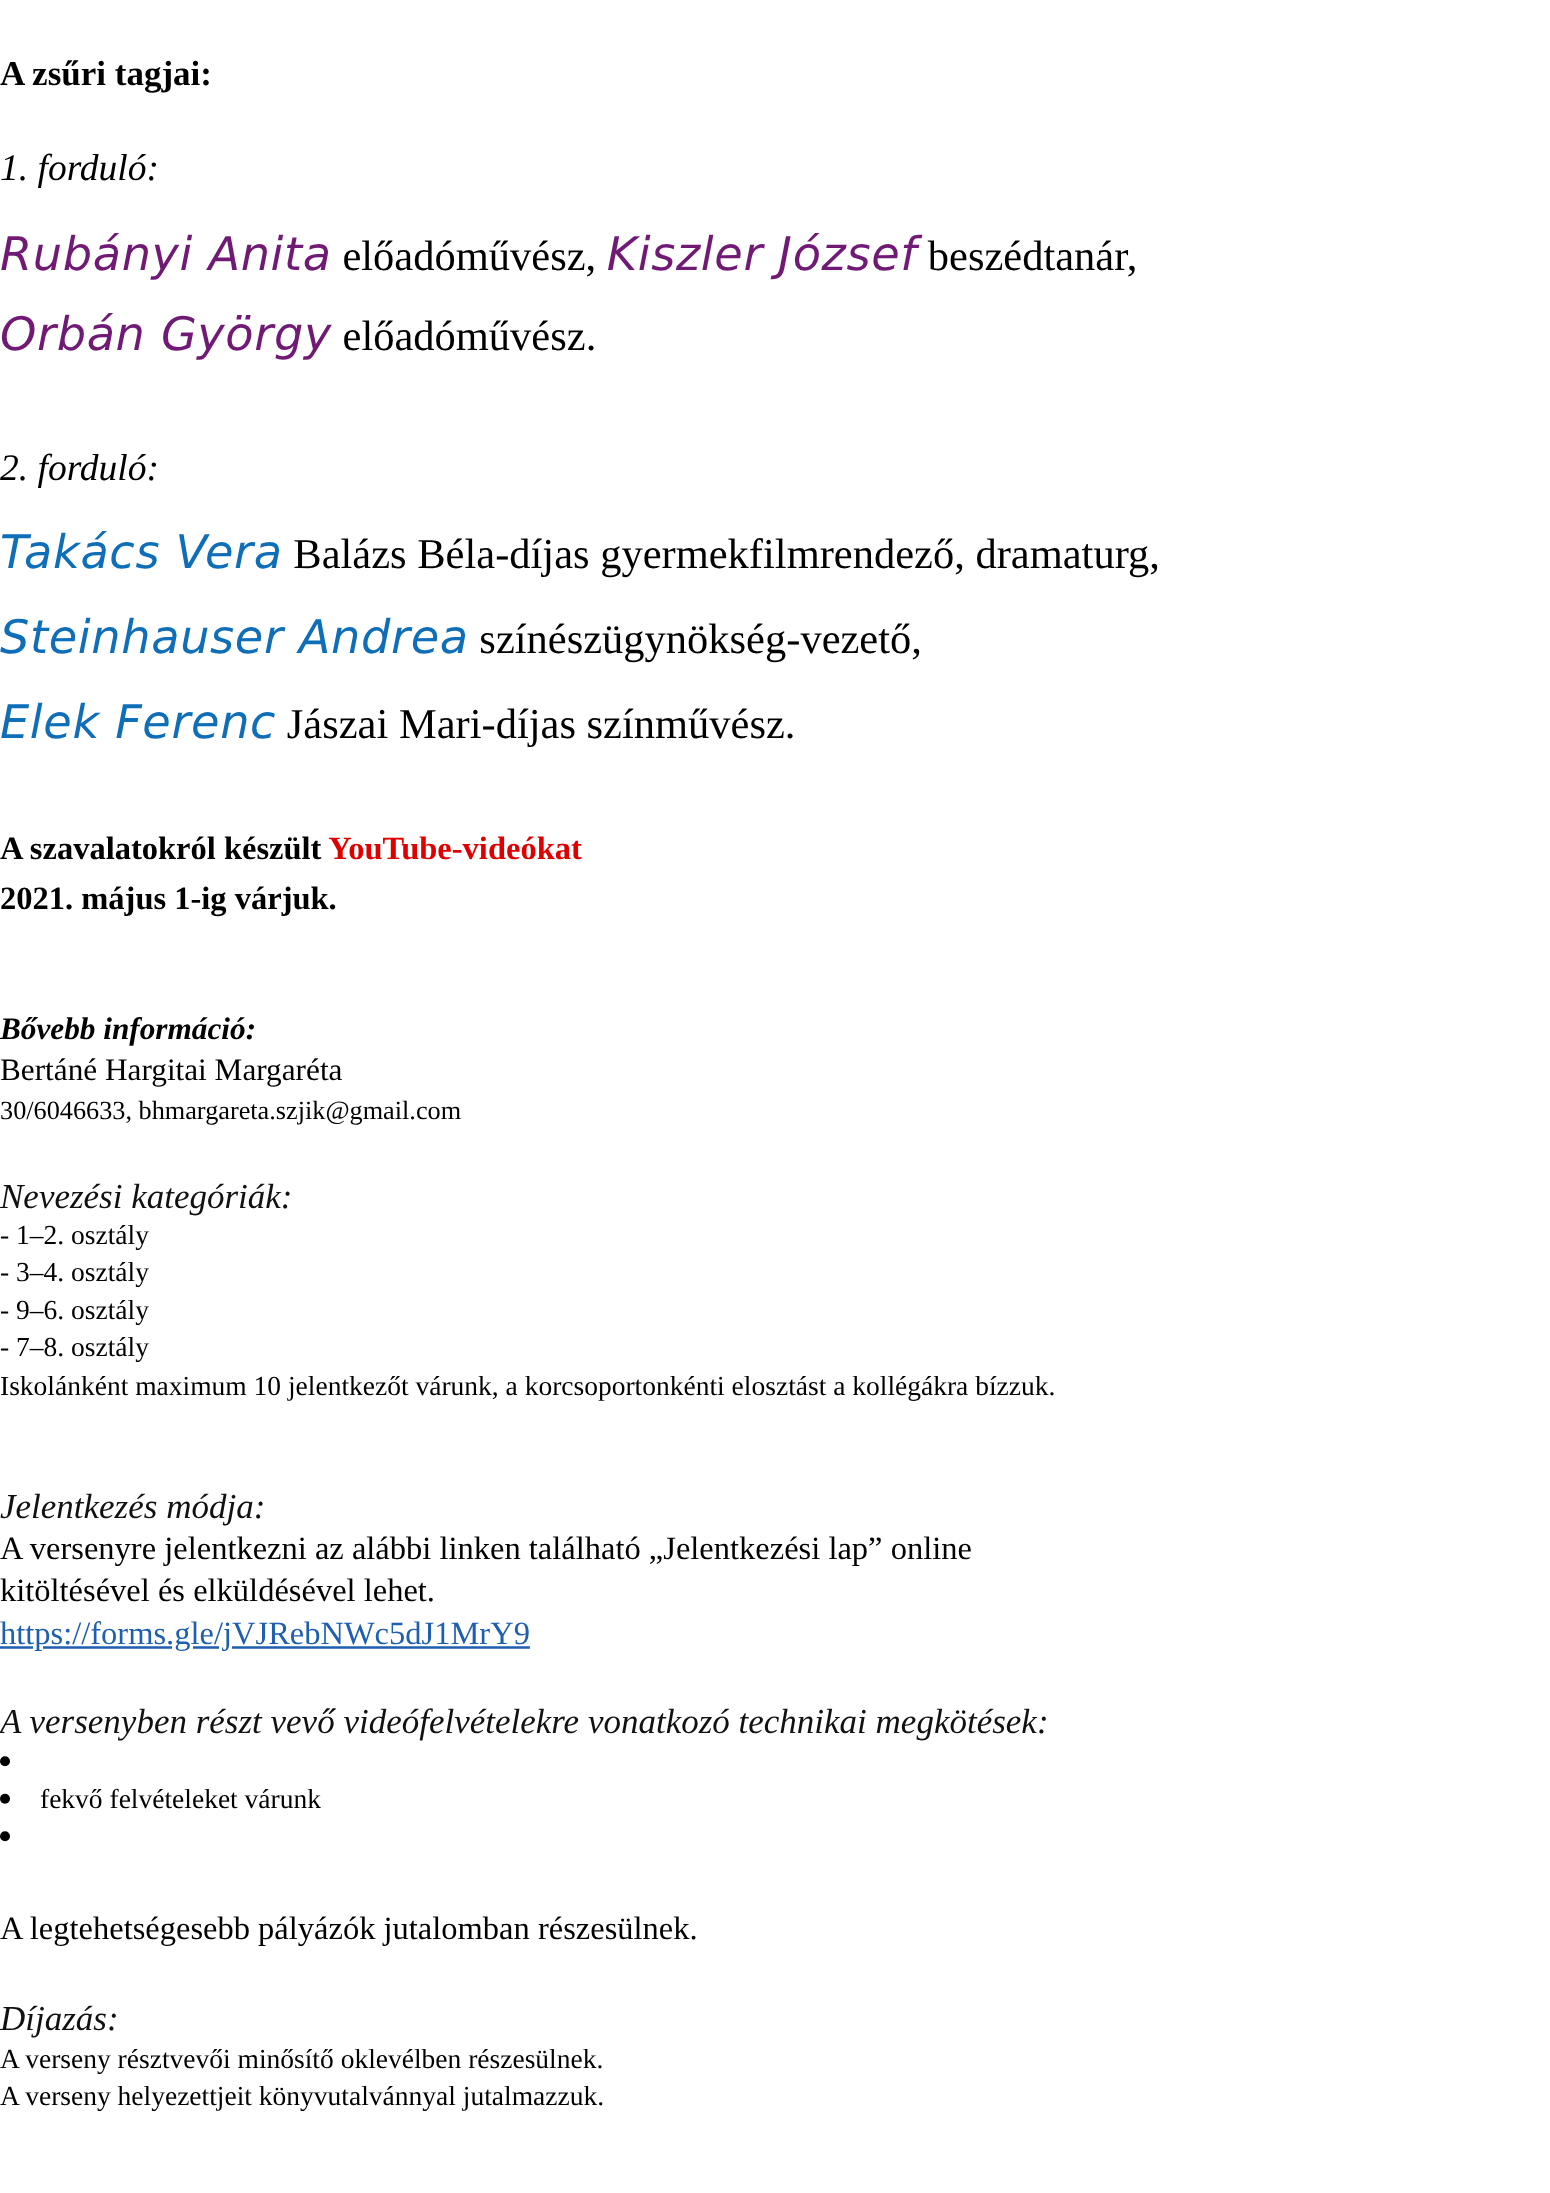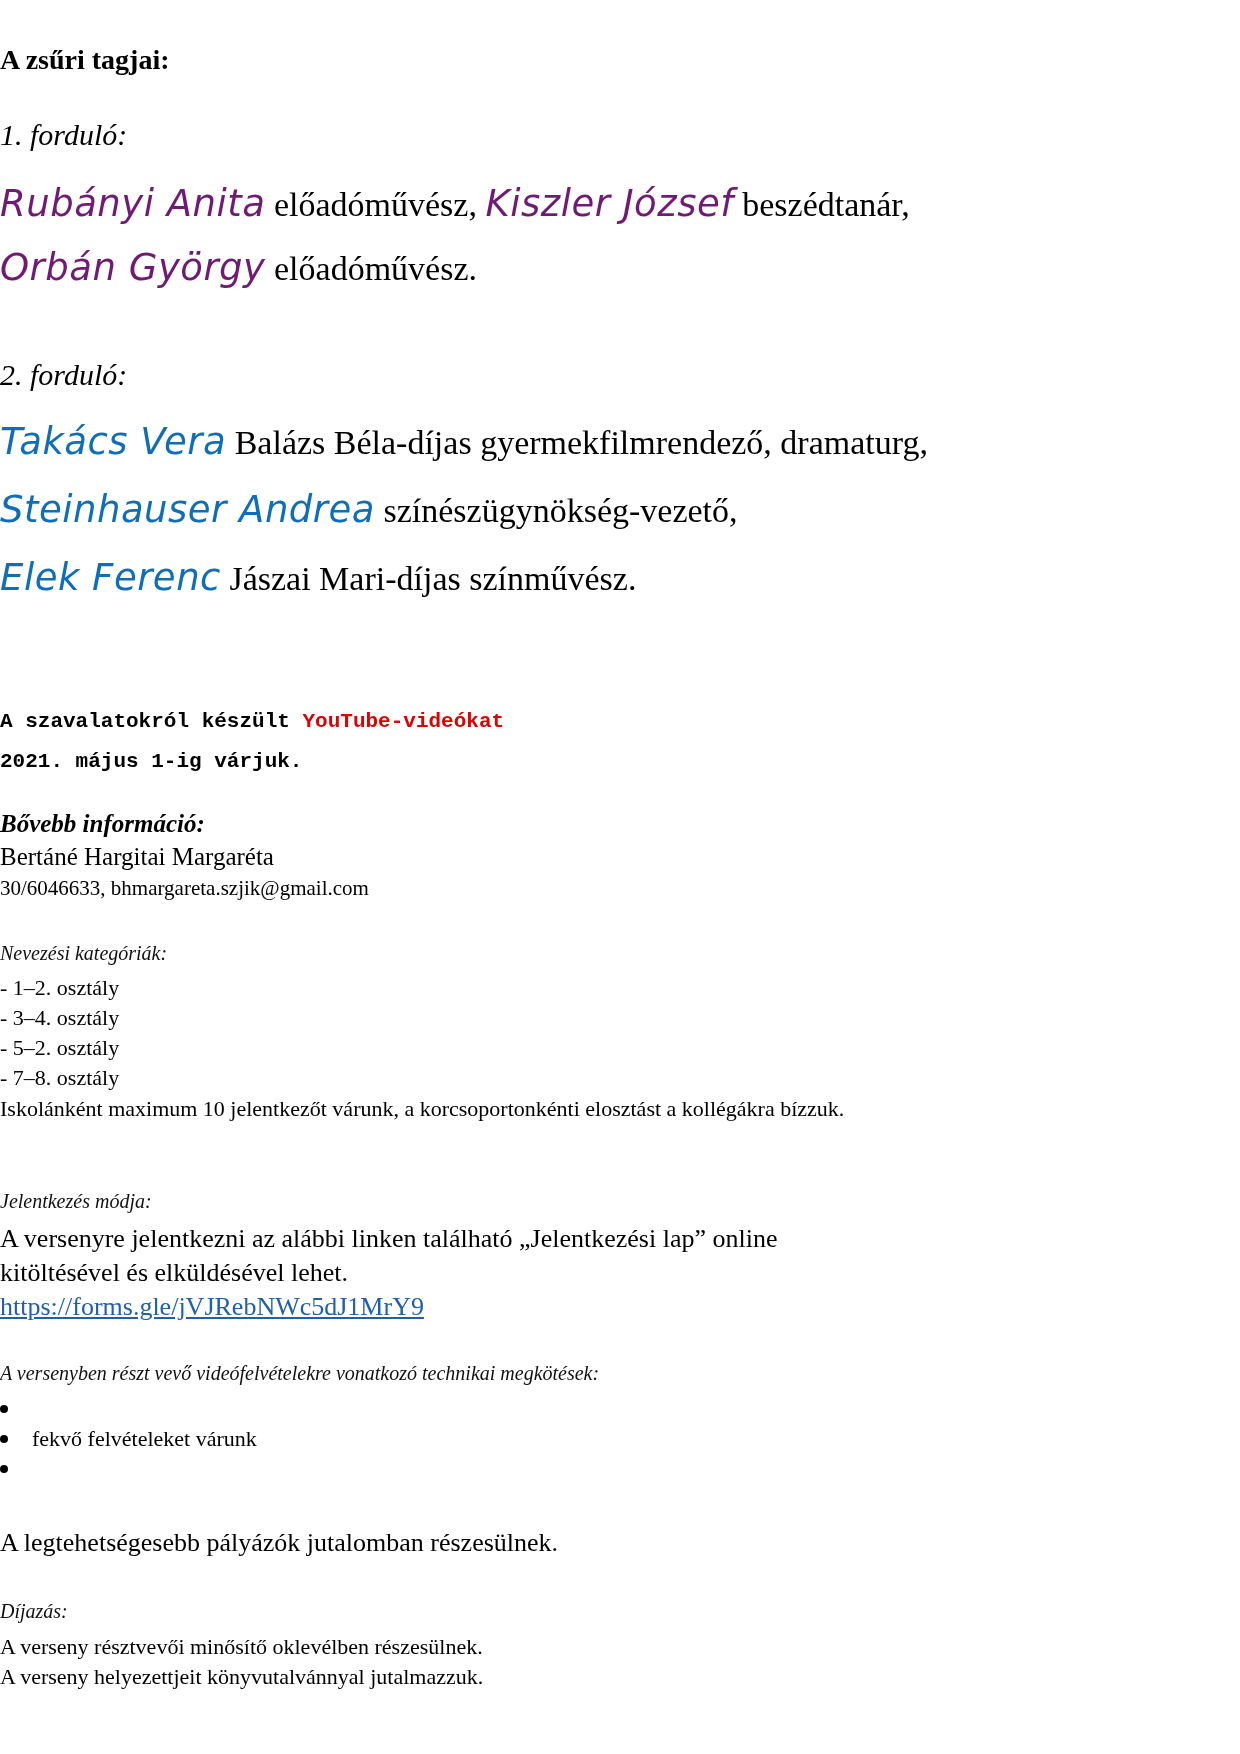--- a/index.html
+++ b/index.html
@@ -13,26 +13,26 @@
     }
     .title { top: 44px; font-size: 28px; font-weight: bold; font-family: "Liberation Serif", serif; }
     .round { font-size: 30px; font-style: italic; font-family: "Liberation Serif", serif; }
     .jury { font-size: 34px; font-family: "Liberation Serif", serif; }
     .name {
       font-family: "DejaVu Sans", sans-serif; font-style: italic; font-size: 37px;
       letter-spacing: 0.5px;
     }
     .orange { color: #701a75; }
     .blue { color: #0F6EB8; }
-    .big-bold { font-size: 21px; font-weight: bold; font-family: Liberation Mono, monospace; margin-top: 46px; }
+    .big-bold { font-size: 26px; font-weight: bold; font-family: Liberation Serif, serif; }
     .red { color: #E00000; }
     .info-h { font-size: 25px; font-style: italic; font-weight: bold; font-family: "Liberation Serif", serif; }
     .info-name { font-size: 25px; font-family: "Liberation Serif", serif; }
     .info-contact { font-size: 21px; font-family: "Liberation Serif", serif; }
-    .section-h { font-size: 20px; font-style: italic; font-family: "Liberation Serif", serif; color: #111; }
+    .section-h { font-size: 28px; font-style: italic; font-family: "Liberation Serif", serif; color: #111; }
     .small { font-size: 22px; font-family: "Liberation Serif", serif; }
     .medium { font-size: 26px; font-family: "Liberation Serif", serif; }
     .link { color: #1F5FAF; text-decoration: underline; font-size: 26px; font-family: "Liberation Serif", serif; cursor: pointer; }
     .bullet-line .dot {
       display: inline-block; width: 8px; height: 8px; border-radius: 50%;
       background: #000; margin-right: 24px; vertical-align: middle; position: relative; top: -2px;
     }
     .reward { font-size: 26px; font-family: "Liberation Serif", serif; }
   </style>
 </head>
@@ -74,21 +74,21 @@
   </div>
   <div class="line big-bold" style="top:704px;">2021. május 1-ig várjuk.</div>
 
   <div class="line info-h" style="top:810px;">Bővebb információ:</div>
   <div class="line info-name" style="top:843px;">Bertáné Hargitai Margaréta</div>
   <div class="line info-contact" style="top:876px;">30/6046633, bhmargareta.szjik@gmail.com</div>
 
   <div class="line section-h" style="top:942px;">Nevezési kategóriák:</div>
   <div class="line small" style="top:975px;">- 1–2. osztály</div>
   <div class="line small" style="top:1005px;">- 3–4. osztály</div>
-  <div class="line small" style="top:1035px;">- 5–2. osztály</div>
+  <div class="line small" style="top:1035px;">- 9–6. osztály</div>
   <div class="line small" style="top:1065px;">- 7–8. osztály</div>
   <div class="line small" style="top:1096px;">Iskolánként maximum 10 jelentkezőt várunk, a korcsoportonkénti elosztást a kollégákra bízzuk.</div>
 
   <div class="line section-h" style="top:1190px;">Jelentkezés módja:</div>
   <div class="line medium" style="top:1224px;">A versenyre jelentkezni az alábbi linken található „Jelentkezési lap” online</div>
   <div class="line medium" style="top:1258px;">kitöltésével és elküldésével lehet.</div>
   <div class="line" style="top:1292px;">
     <a class="link">https://forms.gle/jVJRebNWc5dJ1MrY9</a>
   </div>
 

